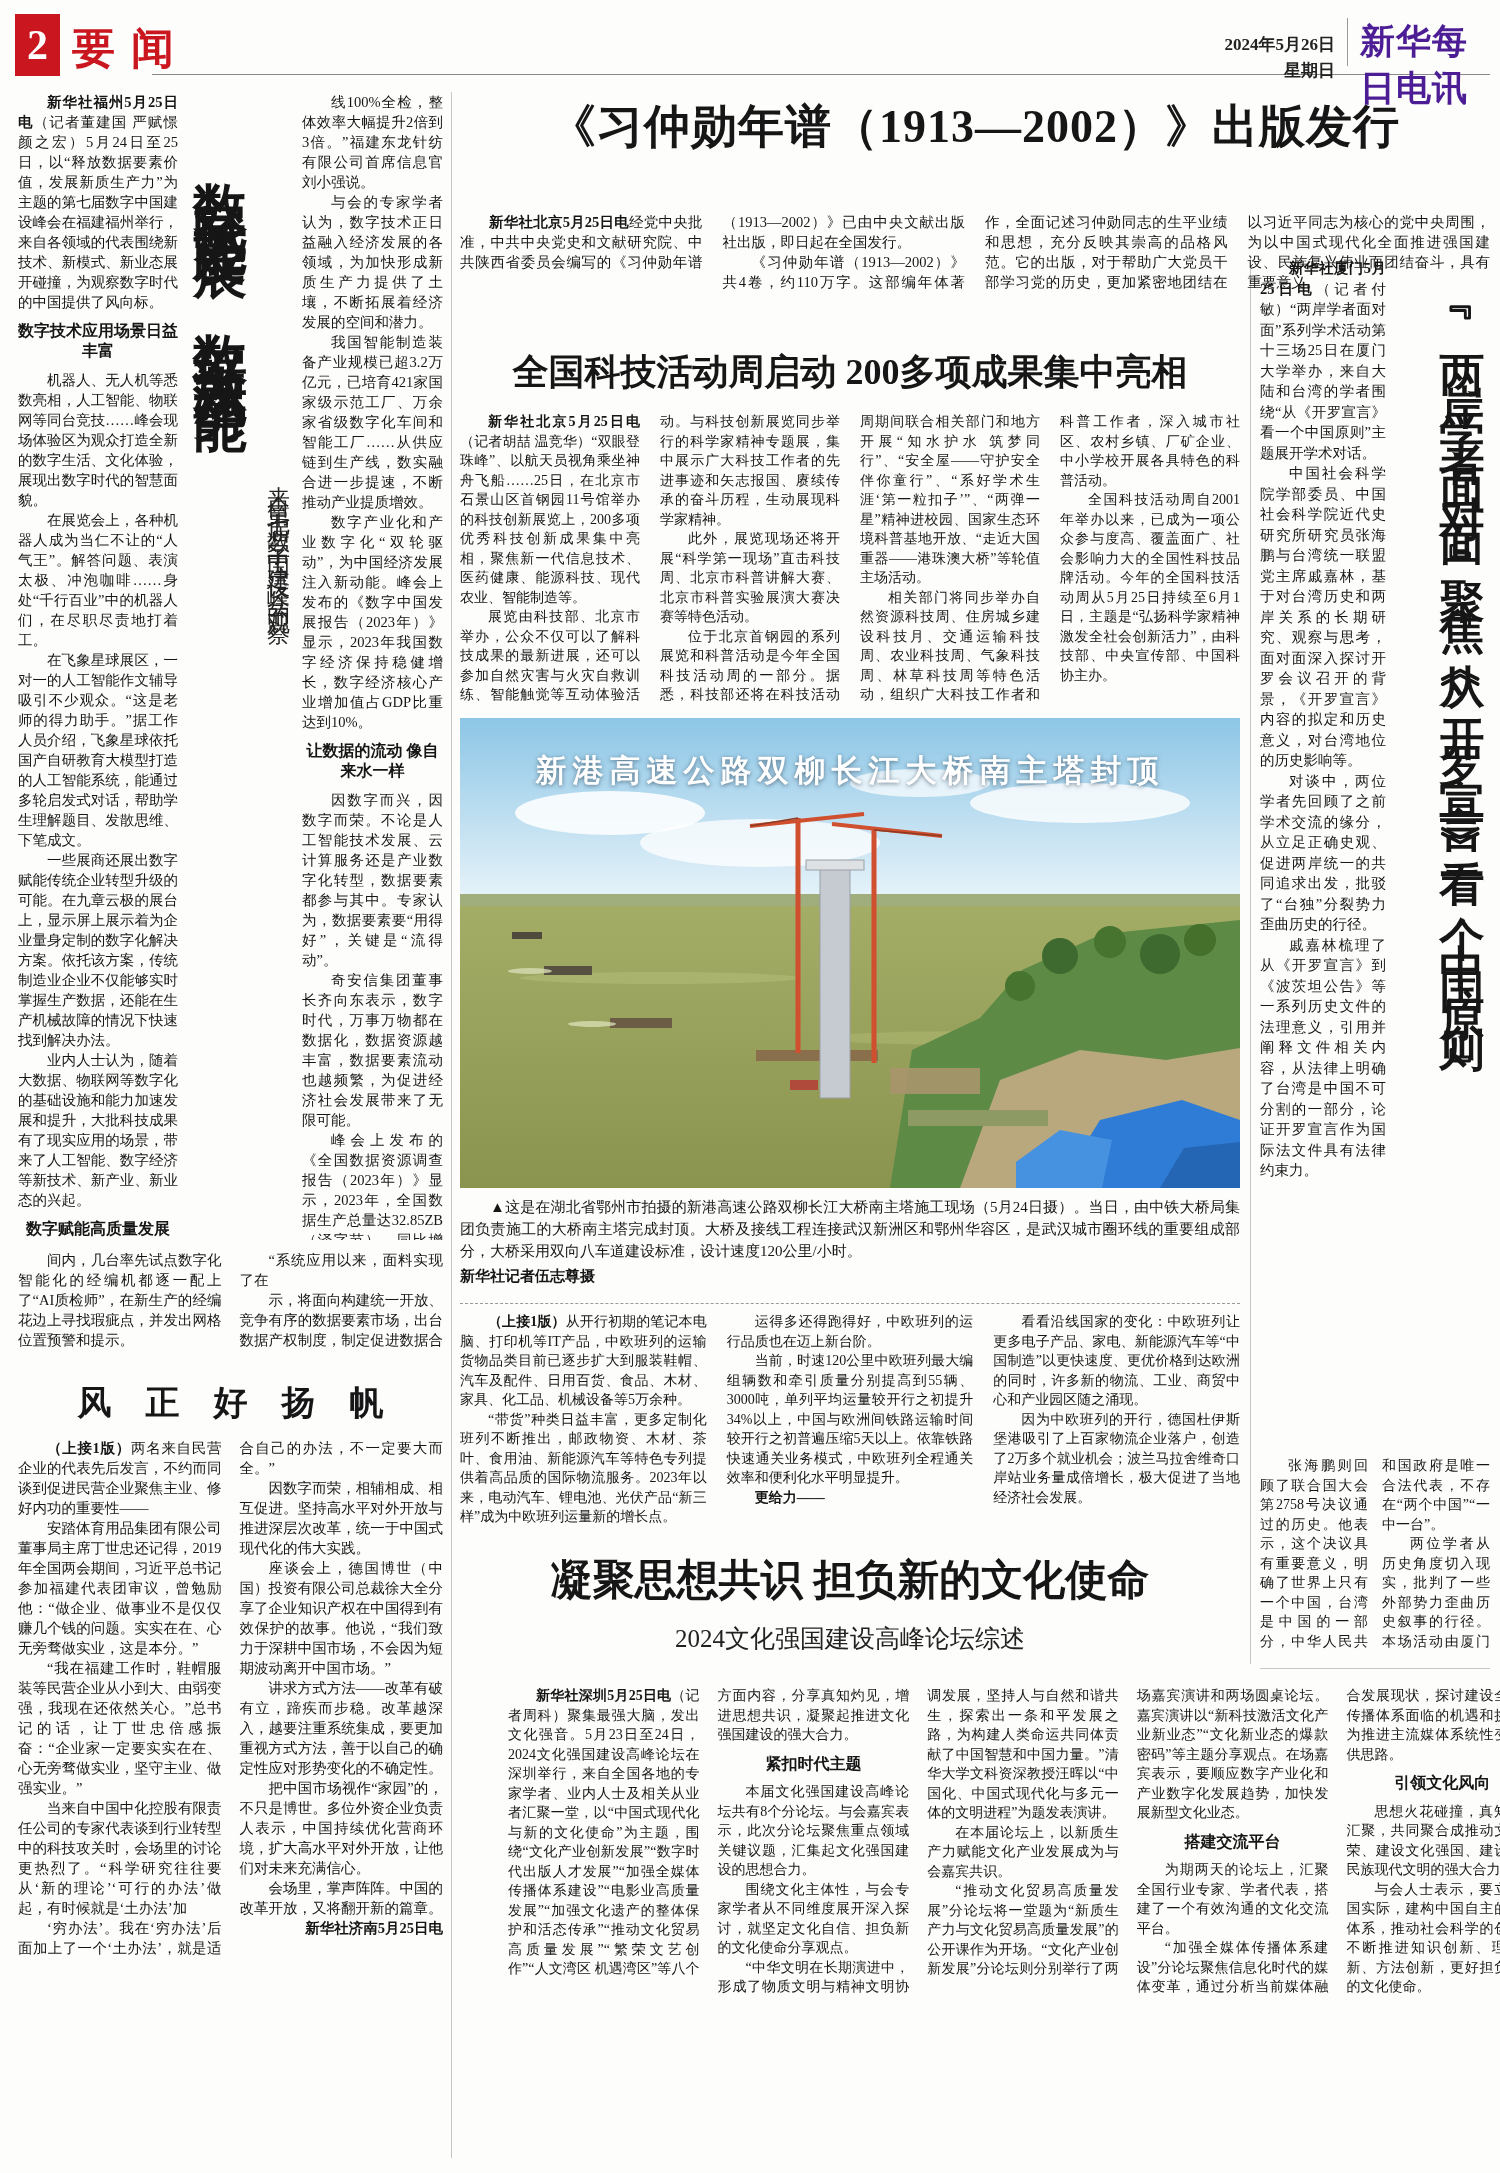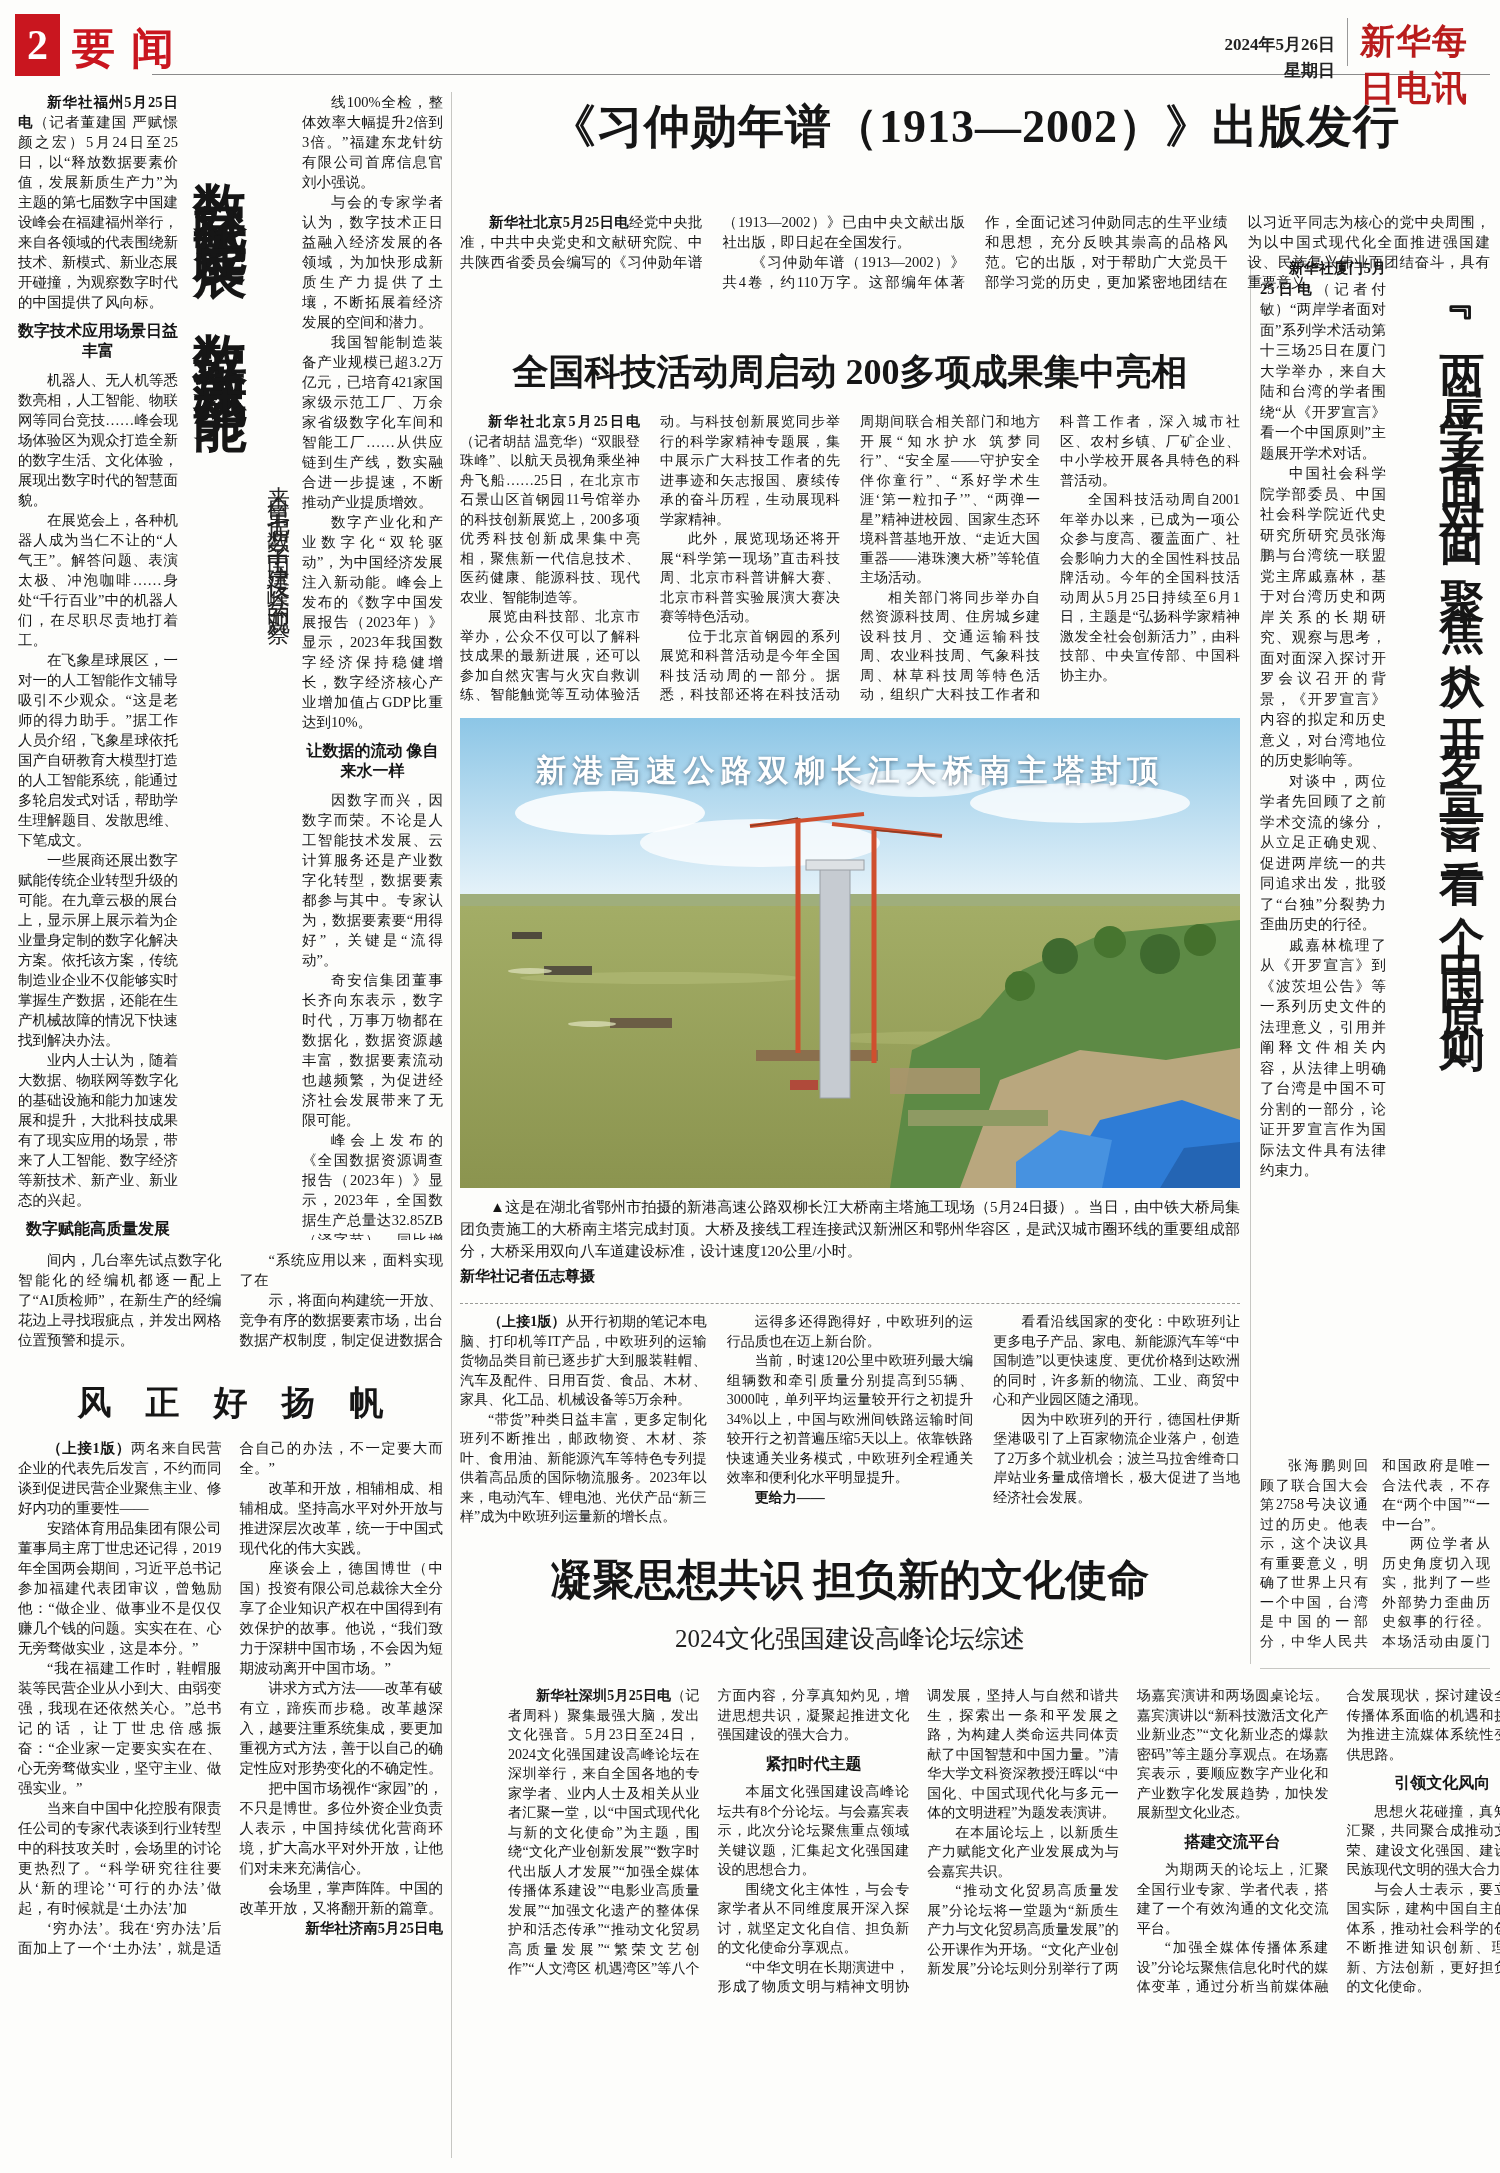--- a/index.html
+++ b/index.html
@@ -5,21 +5,21 @@
   html,body{margin:0;padding:0;background:#e8e8e4;}
   .page{position:relative;width:1500px;height:2173px;background:#fdfdfb;margin:0 auto;
         font-family:"Liberation Serif","DejaVu Serif",serif;color:#161616;overflow:hidden;}
   
   .pagenum{position:absolute;left:15px;top:14px;width:45px;height:62px;background:#c9161f;
            color:#fff;font-size:42px;font-weight:bold;display:flex;align-items:center;justify-content:center;}
   .section-title{position:absolute;left:72px;top:20px;font-size:43px;font-weight:bold;color:#c9161f;letter-spacing:16px;}
   .head-rule{position:absolute;left:152px;top:74px;width:1338px;height:1px;background:#8a8a8a;}
   .dateblock{position:absolute;left:1140px;top:32px;width:195px;text-align:right;font-size:17px;font-weight:bold;line-height:1.55;color:#222;}
   .date-div{position:absolute;left:1347px;top:18px;width:1px;height:48px;background:#999;}
-  .masthead{position:absolute;left:1360px;top:18px;font-size:35px;font-weight:900;color:#b91c1c;letter-spacing:1px;}
+  .masthead{position:absolute;left:1360px;top:18px;font-size:35px;font-weight:900;color:#4c1d95;letter-spacing:1px;}
   
   .tb{position:absolute;overflow:hidden;font-size:14.5px;line-height:20px;text-align:justify;}
   .para{margin:0;text-indent:2em;text-align:justify;}
   .sub{text-align:center;font-weight:bold;text-indent:0;margin:9px 0;font-size:16px;}
   .bold{font-weight:bold;}
   .right{text-align:right;text-indent:0;}
   b{font-weight:bold;}
   .cols2{column-count:2;column-gap:18px;}
   .cols3{column-count:3;column-gap:20px;}
   .cols4{column-count:4;column-gap:20px;}
@@ -95,21 +95,21 @@
       <p class="para">示，将面向构建统一开放、竞争有序的数据要素市场，出台数据产权制度，制定促进数据合规高效流通交易政策文件，建立数据要素收益分配、安全治理机制。</p>
     </div>
 
   <div class="h-sail">风正好扬帆</div>
   <div class="tb cols2" style="left:18px;top:1438px;width:425px;height:726px;">
       <p class="para"><b>（上接1版）</b>两名来自民营企业的代表先后发言，不约而同谈到促进民营企业聚焦主业、修好内功的重要性——</p>
       <p class="para">安踏体育用品集团有限公司董事局主席丁世忠还记得，2019年全国两会期间，习近平总书记参加福建代表团审议，曾勉励他：“做企业、做事业不是仅仅赚几个钱的问题。实实在在、心无旁骛做实业，这是本分。”</p>
       <p class="para">“我在福建工作时，鞋帽服装等民营企业从小到大、由弱变强，我现在还依然关心。”总书记的话，让丁世忠倍感振奋：“企业家一定要实实在在、心无旁骛做实业，坚守主业、做强实业。”</p>
       <p class="para">当来自中国中化控股有限责任公司的专家代表谈到行业转型中的科技攻关时，会场里的讨论更热烈了。“科学研究往往要从‘新的理论’‘可行的办法’做起，有时候就是‘土办法’加</p>
       <p class="para">‘穷办法’。我在‘穷办法’后面加上了一个‘土办法’，就是适合自己的办法，不一定要大而全。”</p>
-      <p class="para">改革和开放，相辅相成、相辅相成。坚持高水平对外开放与推进深层次改革，统一于中国式现代化的伟大实践。</p>
+      <p class="para">因数字而荣，相辅相成、相互促进。坚持高水平对外开放与推进深层次改革，统一于中国式现代化的伟大实践。</p>
       <p class="para">座谈会上，德国博世（中国）投资有限公司总裁徐大全分享了企业知识产权在中国得到有效保护的故事。他说，“我们致力于深耕中国市场，不会因为短期波动离开中国市场。”</p>
       <p class="para">讲求方式方法——改革有破有立，蹄疾而步稳。改革越深入，越要注重系统集成，要更加重视方式方法，善于以自己的确定性应对形势变化的不确定性。</p>
       <p class="para">把中国市场视作“家园”的，不只是博世。多位外资企业负责人表示，中国持续优化营商环境，扩大高水平对外开放，让他们对未来充满信心。</p>
       <p class="para">会场里，掌声阵阵。中国的改革开放，又将翻开新的篇章。</p>
       <p class="para right bold">新华社济南5月25日电</p>
     </div>
 
   <div class="h-xi">《习仲勋年谱（1913—2002）》出版发行</div>
   <div class="tb cols4" style="left:460px;top:212px;width:1030px;height:118px;">
       <p class="para"><b>新华社北京5月25日电</b>经党中央批准，中共中央党史和文献研究院、中共陕西省委员会编写的《习仲勋年谱（1913—2002）》已由中央文献出版社出版，即日起在全国发行。</p>

